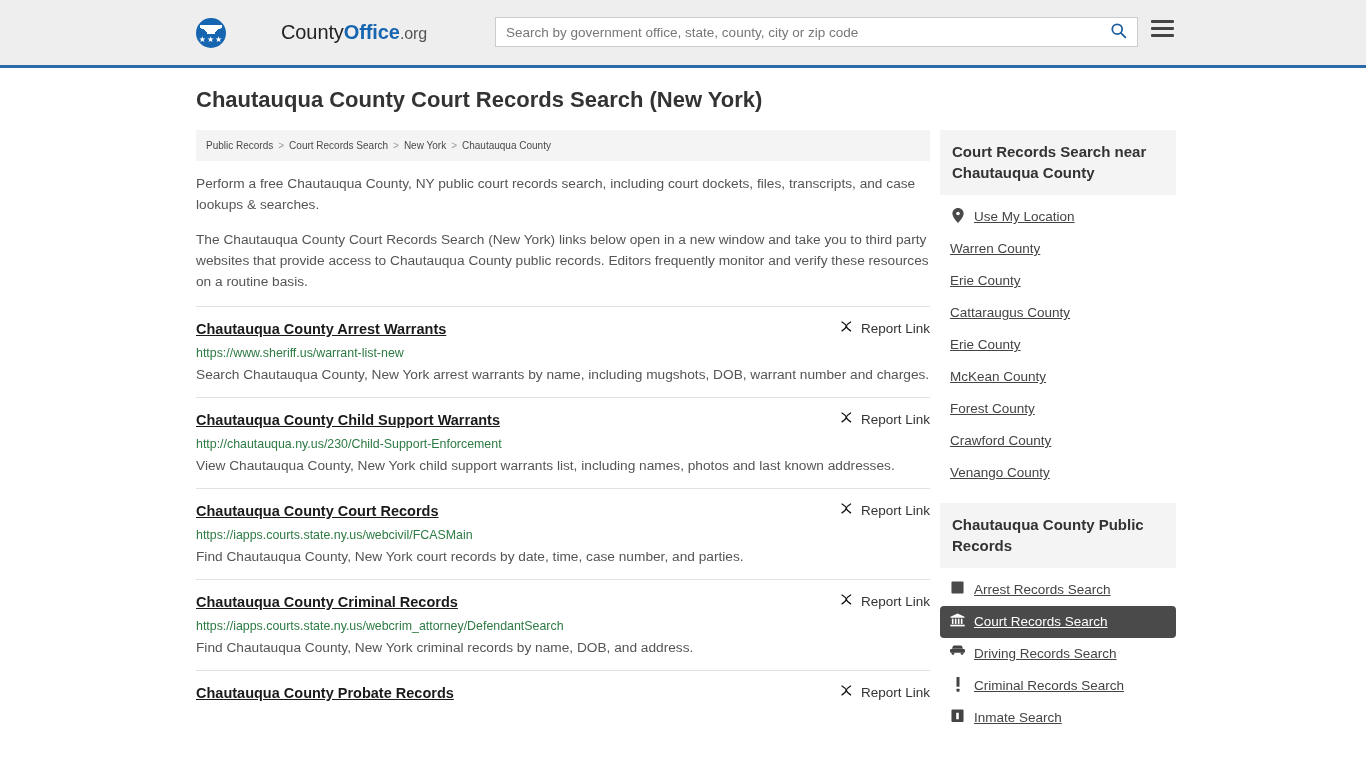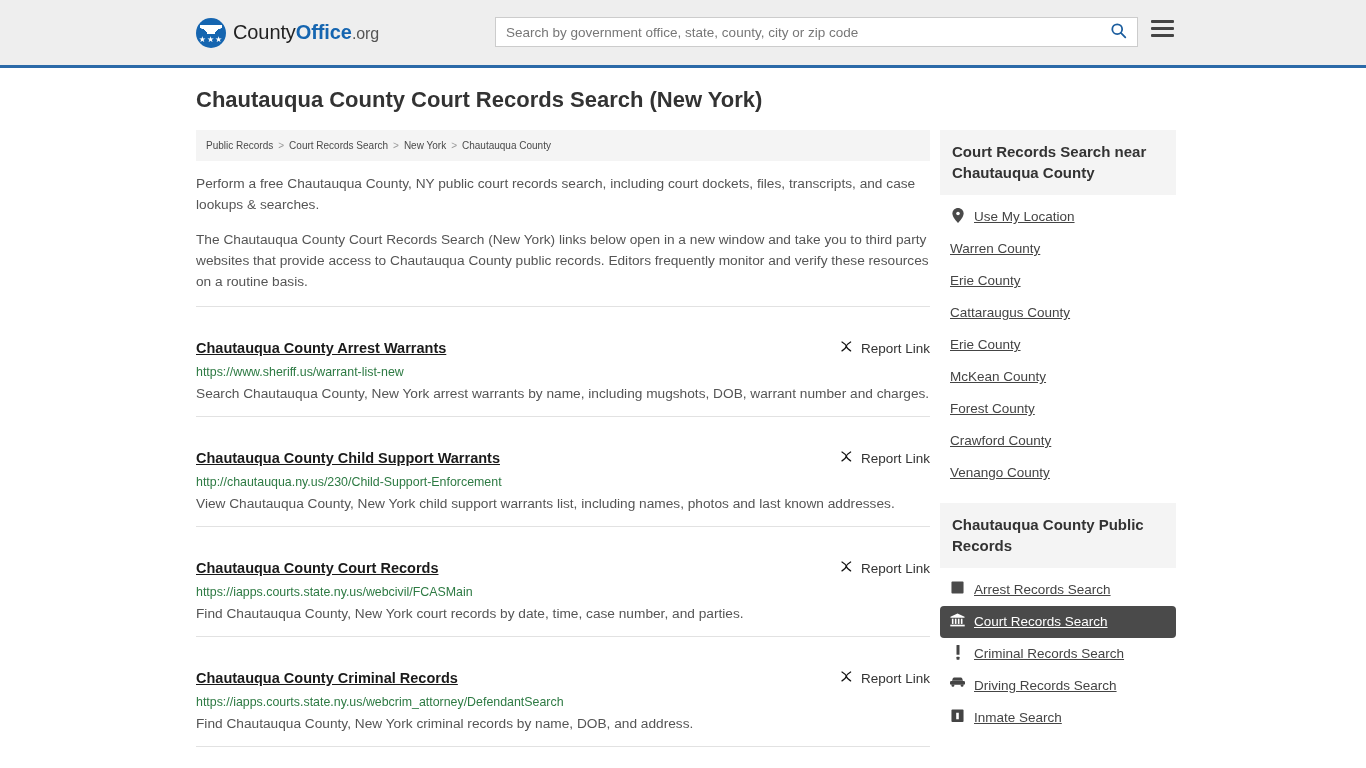--- a/index.html
+++ b/index.html
@@ -52,20 +52,21 @@
     text-align: center;
     color: #fff;
     font-size: 8px;
     line-height: 8px;
     letter-spacing: 1px;
   }
   .brand-text {
     font-size: 20px;
     color: #222222;
     letter-spacing: -0.1px;
+    margin-left: 48px;
   }
   .brand-text b { color: #1565b0; font-weight: 700; }
   .brand-text .org { font-size: 16px; color: #555555; }
 
   .search-wrap {
     position: absolute;
     left: 495px;
     top: 17px;
     width: 643px;
     height: 30px;
@@ -161,22 +162,21 @@
   
   .result {
     border-top: 1px solid #e2e2e2;
     padding: 12px 0 10px 0;
     position: relative;
   }
   .result:first-child { border-top: 1px solid #e2e2e2; }
   .result-head {
     display: flex;
     justify-content: space-between;
-    align-items: center;
-    margin-top: 19px;
+    align-items: flex-start;
   }
   .result-title {
     font-size: 14.5px;
     font-weight: 700;
     color: #1a1a1a;
     text-decoration: underline;
     line-height: 20px;
   }
   .report-link {
     display: flex;
@@ -421,40 +421,40 @@
                   <rect x="5.2" y="5.6" width="1.7" height="5.6"></rect>
                   <rect x="8.4" y="5.6" width="1.7" height="5.6"></rect>
                   <rect x="11.6" y="5.6" width="1.7" height="5.6"></rect>
                   <rect x="0.3" y="12" width="15.4" height="1.8"></rect>
                 </svg>
               </span>
               <span class="lbl">Court Records Search</span>
             </div>
             <div class="side-item">
               <span class="side-ico">
-                <svg width="6" height="15" viewBox="0 0 6 16" fill="currentColor">
-                  <rect x="1.4" y="0" width="3.2" height="10.4" rx="0.6"></rect>
-                  <rect x="1.4" y="12.4" width="3.2" height="3.2" rx="0.6"></rect>
-                </svg>
-              </span>
-              <span class="lbl">Criminal Records Search</span>
-            </div>
-            <div class="side-item">
-              <span class="side-ico">
                 <svg width="16" height="11" viewBox="0 0 18 12" fill="currentColor">
                   <path d="M3.4 1.2C3.7.5 4.3 0 5.1 0h7.8c.8 0 1.4.5 1.7 1.2L15.6 4H2.4l1-2.8z"></path>
                   <rect x="0" y="4.2" width="18" height="4.6" rx="1.6"></rect>
                   <rect x="1.8" y="8.4" width="3.4" height="2.6" rx="1"></rect>
                   <rect x="12.8" y="8.4" width="3.4" height="2.6" rx="1"></rect>
                 </svg>
               </span>
               <span class="lbl">Driving Records Search</span>
             </div>
             <div class="side-item">
               <span class="side-ico">
+                <svg width="6" height="15" viewBox="0 0 6 16" fill="currentColor">
+                  <rect x="1.4" y="0" width="3.2" height="10.4" rx="0.6"></rect>
+                  <rect x="1.4" y="12.4" width="3.2" height="3.2" rx="0.6"></rect>
+                </svg>
+              </span>
+              <span class="lbl">Criminal Records Search</span>
+            </div>
+            <div class="side-item">
+              <span class="side-ico">
                 <svg width="13" height="14" viewBox="0 0 14 15" fill="currentColor">
                   <rect x="0.5" y="0.5" width="13" height="13.5" rx="1"></rect>
                   <rect x="5.6" y="4" width="2.8" height="7" fill="#fff"></rect>
                 </svg>
               </span>
               <span class="lbl">Inmate Search</span>
             </div>
           </div>
       </div>
     </div>

